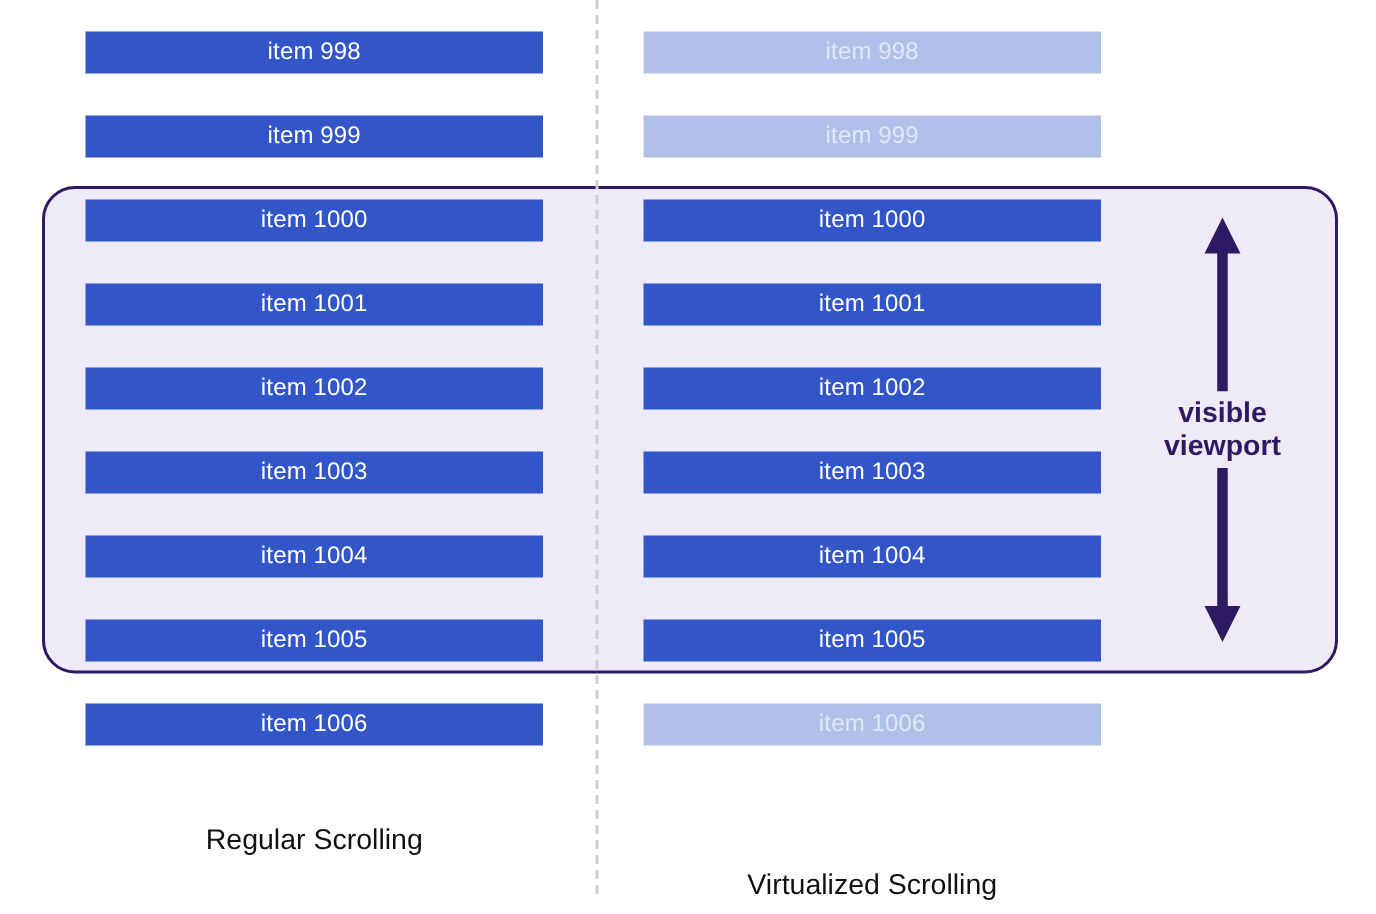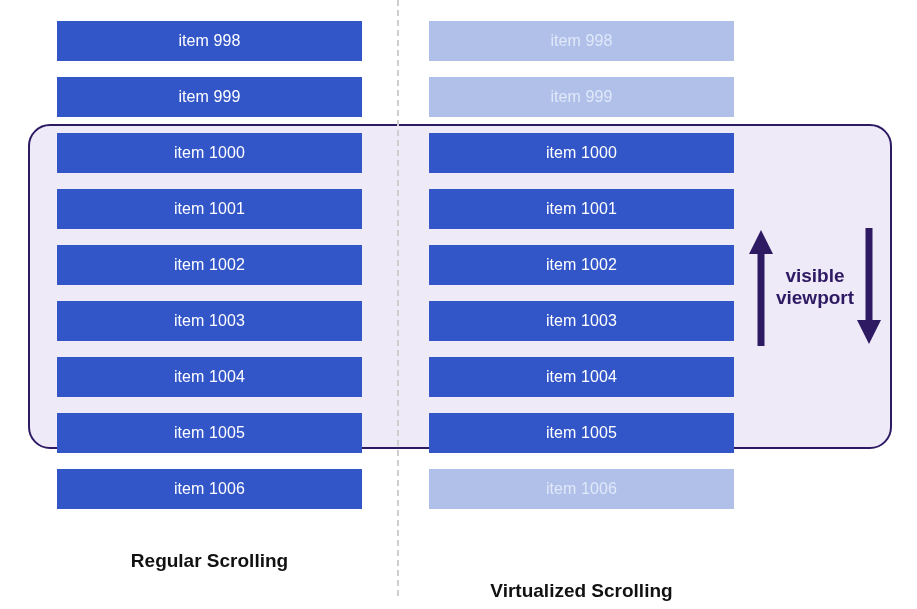--- a/index.html
+++ b/index.html
@@ -39,21 +39,21 @@
     top: 0px;
     width: 0px;
     height: 596px;
     border-left: 2px dashed #cfcfcf;
     z-index: 2;
   }
 
   
   .bar {
     position: absolute;
-    height: 40px;
+    height: 28px;
     display: flex;
     align-items: center;
     justify-content: center;
     font-size: 16px;
     letter-spacing: 0.1px;
     z-index: 3;
     color: #ffffff;
   }
   .bar.left  { left: 57px;  width: 305px; }
   .bar.right { left: 429px; width: 305px; }
@@ -63,40 +63,41 @@
 
   
   .arrow-col {
     position: absolute;
     left: 760px;
     top: 124px;
     width: 110px;
     height: 325px;
     z-index: 4;
     display: flex;
+    flex-direction: column;
     align-items: center;
     justify-content: center;
   }
   .arrow-svg { display: block; }
   .viewport-label {
     font-size: 19px;
     font-weight: bold;
     color: #2e1a63;
     text-align: center;
     line-height: 1.15;
     margin: 4px 0;
     white-space: pre-line;
   }
 
   
   .caption {
     position: absolute;
     top: 550px;
     font-size: 19px;
-    font-weight: bold;
+    font-weight: normal;
     color: #111111;
     text-align: center;
     z-index: 3;
   }
   .caption.left  { left: 57px;  width: 305px; }
   .caption.right { left: 429px; width: 305px; margin-top: 30px; }
 </style>
 </head>
 <body>
 

